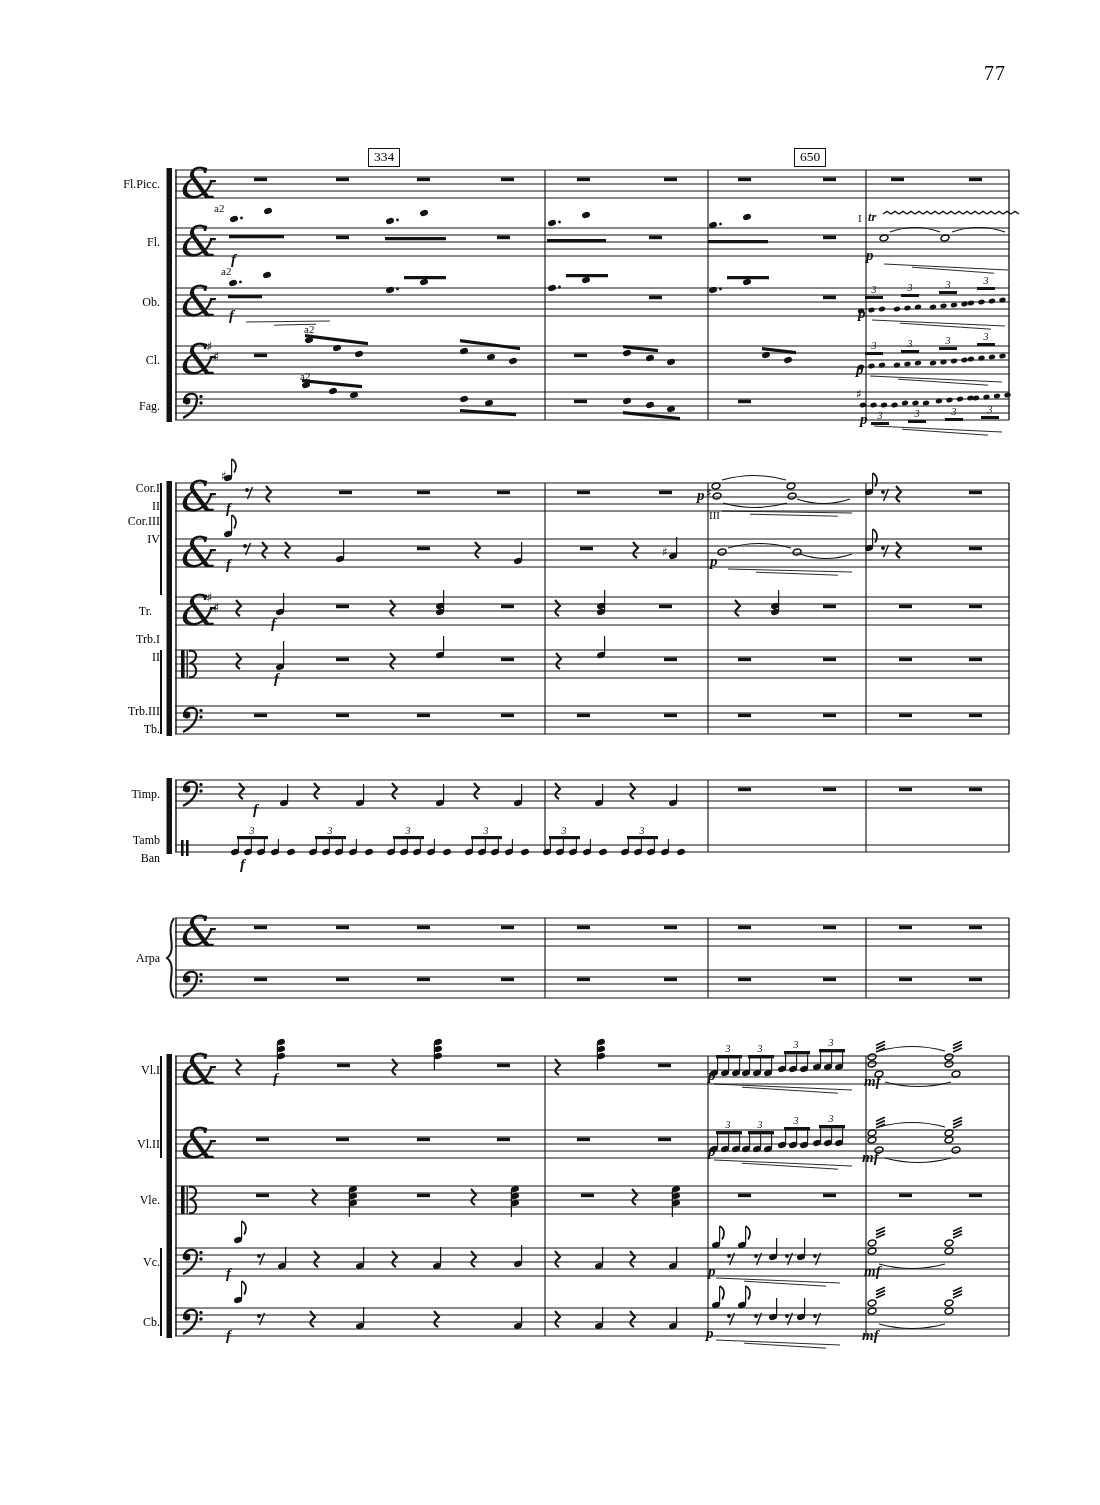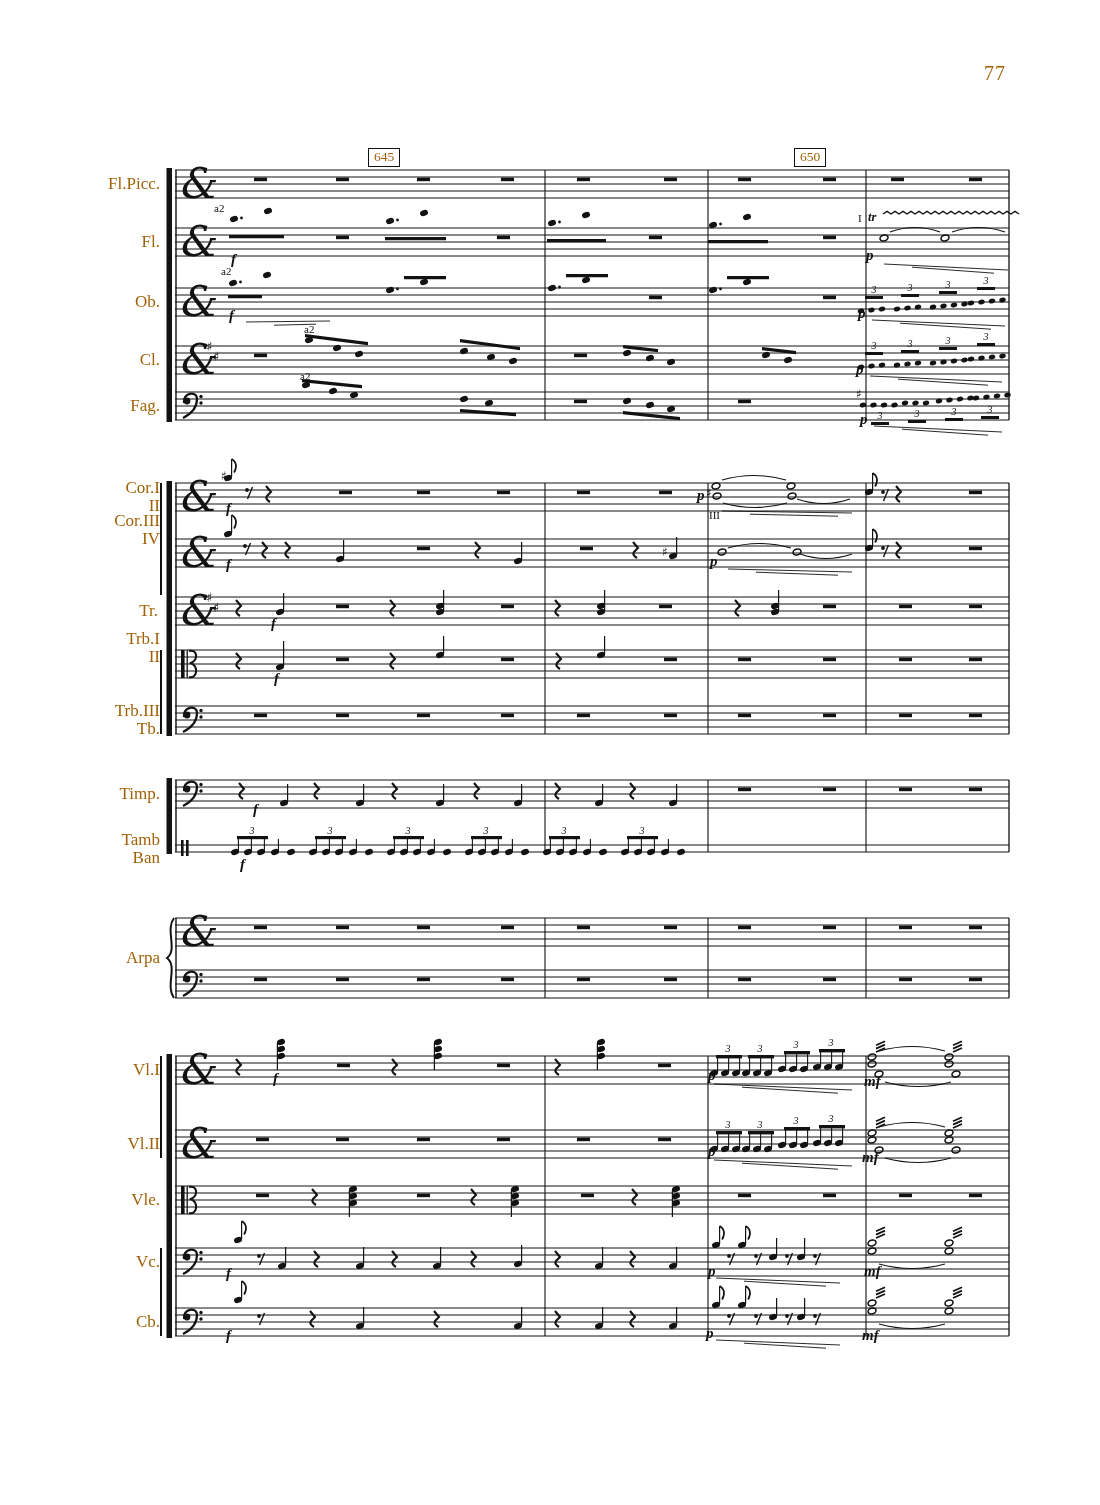--- a/index.html
+++ b/index.html
@@ -1,30 +1,30 @@
 <!DOCTYPE html>
 <html><head>
 <meta charset="utf-8">
 <style>
   html,body{margin:0;padding:0;background:#e8e8e8;}
   .page{position:relative;width:1100px;height:1505px;background:#ffffff;margin:0 auto;overflow:hidden;
-        font-family:"Liberation Serif",serif;color:#a16207;}
+        font-family:"Liberation Serif",serif;color:#000000;}
   .page-number{position:absolute;left:984px;top:62px;font-size:20px;letter-spacing:1px;}
   .rehearsal{position:absolute;border:1.2px solid #111;padding:0px 5px 1px 5px;font-size:13.5px;
              background:#fff;line-height:16px;}
-  .inst-label{position:absolute;font-size:17px;text-align:right;white-space:pre-line;line-height:18px;
+  .inst-label{position:absolute;font-size:12px;text-align:right;white-space:pre-line;line-height:18px;
               transform:translateY(-50%);}
   svg text{user-select:none;}
 </style>
 </head>
 <body>
 
 <div class="page">
   <div class="page-number">77</div>
-  <div class="rehearsal" id="rm0" style="left: 368px; top: 148px;">645</div>
+  <div class="rehearsal" id="rm0" style="left: 368px; top: 148px;">334</div>
   <div class="rehearsal" id="rm1" style="left: 762px; top: 148px; margin-left: 32px;">650</div>
   <svg id="score" width="1100" height="1505" viewBox="0 0 1100 1505">
       <g>
         <line x1="175" y1="170" x2="1009" y2="170" stroke="#121212" stroke-width="1"></line>
         <line x1="175" y1="177" x2="1009" y2="177" stroke="#121212" stroke-width="1"></line>
         <line x1="175" y1="184" x2="1009" y2="184" stroke="#121212" stroke-width="1"></line>
         <line x1="175" y1="191" x2="1009" y2="191" stroke="#121212" stroke-width="1"></line>
         <line x1="175" y1="198" x2="1009" y2="198" stroke="#121212" stroke-width="1"></line>
         <text x="181" y="198" fill="#121212" font-size="42" font-family="&quot;DejaVu Serif&quot;,serif" font-style="italic">&amp;</text>
         <rect x="254" y="177.6" width="13" height="3.6" fill="#121212"></rect>
@@ -881,16 +881,16 @@
         <path d="M174 918 C165 930 178 950 167 958 C178 966 165 986 174 998" fill="none" stroke="#121212" stroke-width="2"></path>
         <rect x="166.5" y="1054" width="5.5" height="284" fill="#121212"></rect>
         <rect x="160" y="483" width="2" height="112" fill="#121212"></rect>
         <rect x="160" y="650" width="2" height="84" fill="#121212"></rect>
         <rect x="160" y="1056" width="2" height="102" fill="#121212"></rect>
         <rect x="160" y="1248" width="2" height="88" fill="#121212"></rect>
       </g>
     </svg>
 <div class="inst-label" style="left: 30px; width: 130px; top: 184px;">Fl.Picc.</div><div class="inst-label" style="left: 30px; width: 130px; top: 242px;">Fl.</div><div class="inst-label" style="left: 30px; width: 130px; top: 302px;">Ob.</div><div class="inst-label" style="left: 30px; width: 130px; top: 360px;">Cl.</div><div class="inst-label" style="left: 30px; width: 130px; top: 406px;">Fag.</div><div class="inst-label" style="left: 30px; width: 130px; top: 497px;">Cor.I
 II</div><div class="inst-label" style="left: 30px; width: 130px; top: 530px;">Cor.III
-IV</div><div class="inst-label" style="left: 28px; width: 130px; top: 611px;">Tr.</div><div class="inst-label" style="left: 30px; width: 130px; top: 648px;">Trb.I
+IV</div><div class="inst-label" style="left: 22px; width: 130px; top: 611px;">Tr.</div><div class="inst-label" style="left: 30px; width: 130px; top: 648px;">Trb.I
 II</div><div class="inst-label" style="left: 30px; width: 130px; top: 720px; text-align: right;">Trb.III
 Tb.</div><div class="inst-label" style="left: 30px; width: 130px; top: 794px;">Timp.</div><div class="inst-label" style="left: 30px; width: 130px; top: 849px;">Tamb
 Ban</div><div class="inst-label" style="left: 30px; width: 130px; top: 958px;">Arpa</div><div class="inst-label" style="left: 30px; width: 130px; top: 1070px;">Vl.I</div><div class="inst-label" style="left: 30px; width: 130px; top: 1144px;">Vl.II</div><div class="inst-label" style="left: 30px; width: 130px; top: 1200px;">Vle.</div><div class="inst-label" style="left: 30px; width: 130px; top: 1262px;">Vc.</div><div class="inst-label" style="left: 30px; width: 130px; top: 1322px;">Cb.</div></div>
 
 </body></html>

